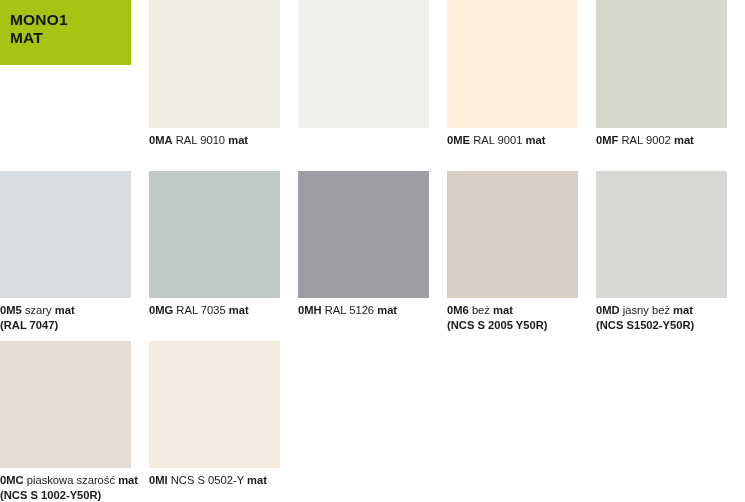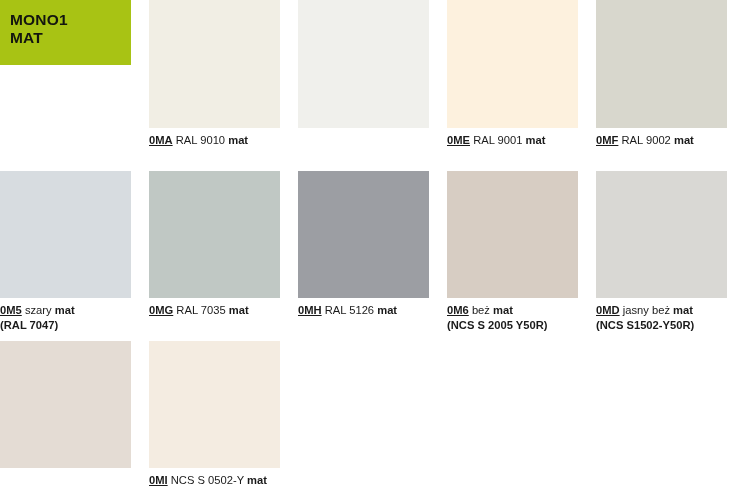--- a/index.html
+++ b/index.html
@@ -66,21 +66,21 @@
   .row-2 .swatch { height: 127px; }
   .row-3 .swatch { height: 127px; }
 
   .caption {
     font-size: 11.2px;
     color: #1a1a1a;
     line-height: 1.33;
     padding-top: 5px;
     white-space: nowrap;
   }
-  .caption .code { font-weight: bold; text-decoration: underline; }
+  .caption .code { font-weight: bold; }
   .caption .mid  { font-weight: normal; margin-top: 48px; }
   .caption .suffix { font-weight: bold; }
   .caption .sub {
     display: block;
     font-weight: bold;
   }
 </style>
 </head>
 <body>
 
@@ -175,20 +175,26 @@
         <span class="suffix">mat</span>
         <span class="sub">(NCS S1502-Y50R)</span>
       </div>
     </div>
   </div>
 
   <div class="row row-3">
 
     <div class="cell">
       <div class="swatch" style="background:#e4dcd4"></div>
+      <div class="caption">
+        <span class="code">0MC</span>
+        <span class="mid">piaskowa szarość</span>
+        <span class="suffix">mat</span>
+        <span class="sub">(NCS S 1002-Y50R)</span>
+      </div>
     </div>
 
 
     <div class="cell">
       <div class="swatch" style="background:#f4ece1"></div>
       <div class="caption">
         <span class="code">0MI</span>
         <span class="mid">NCS S 0502-Y</span>
         <span class="suffix">mat</span>
       </div>

